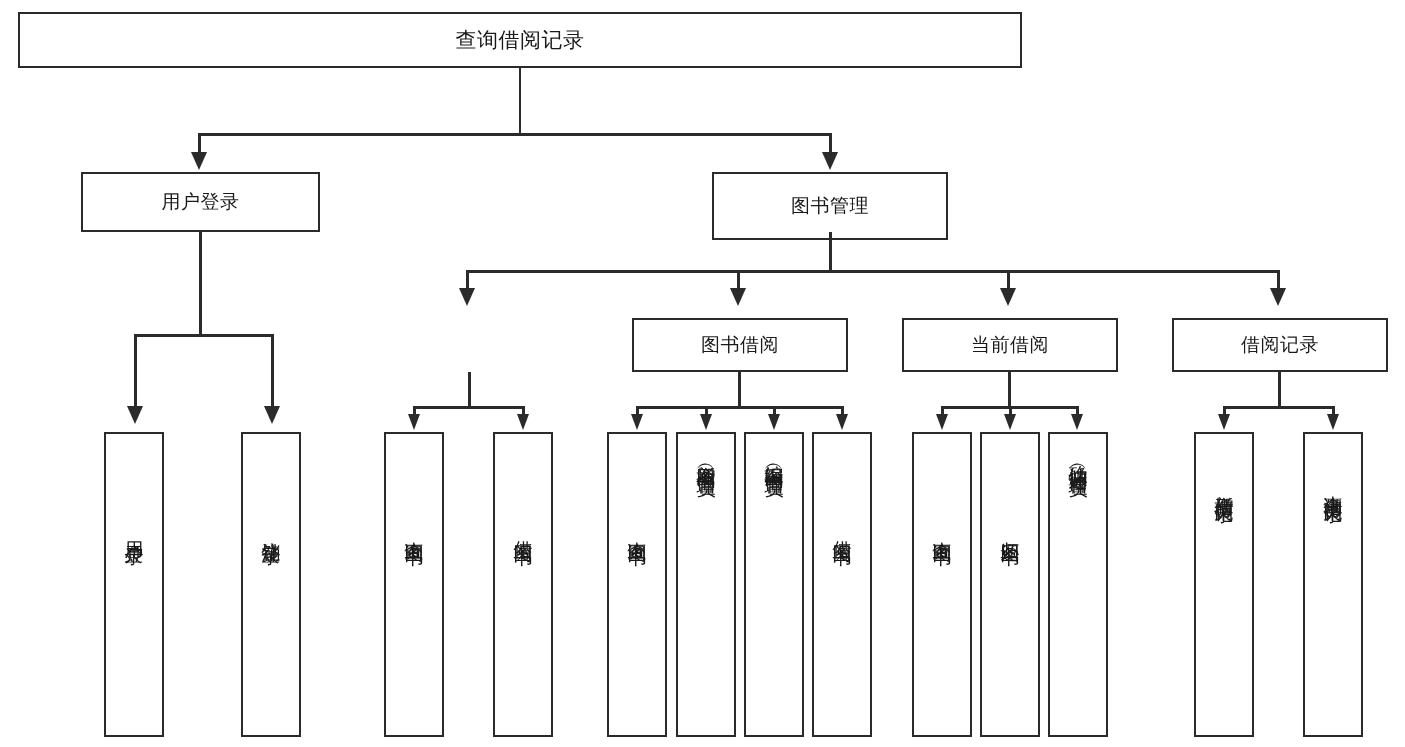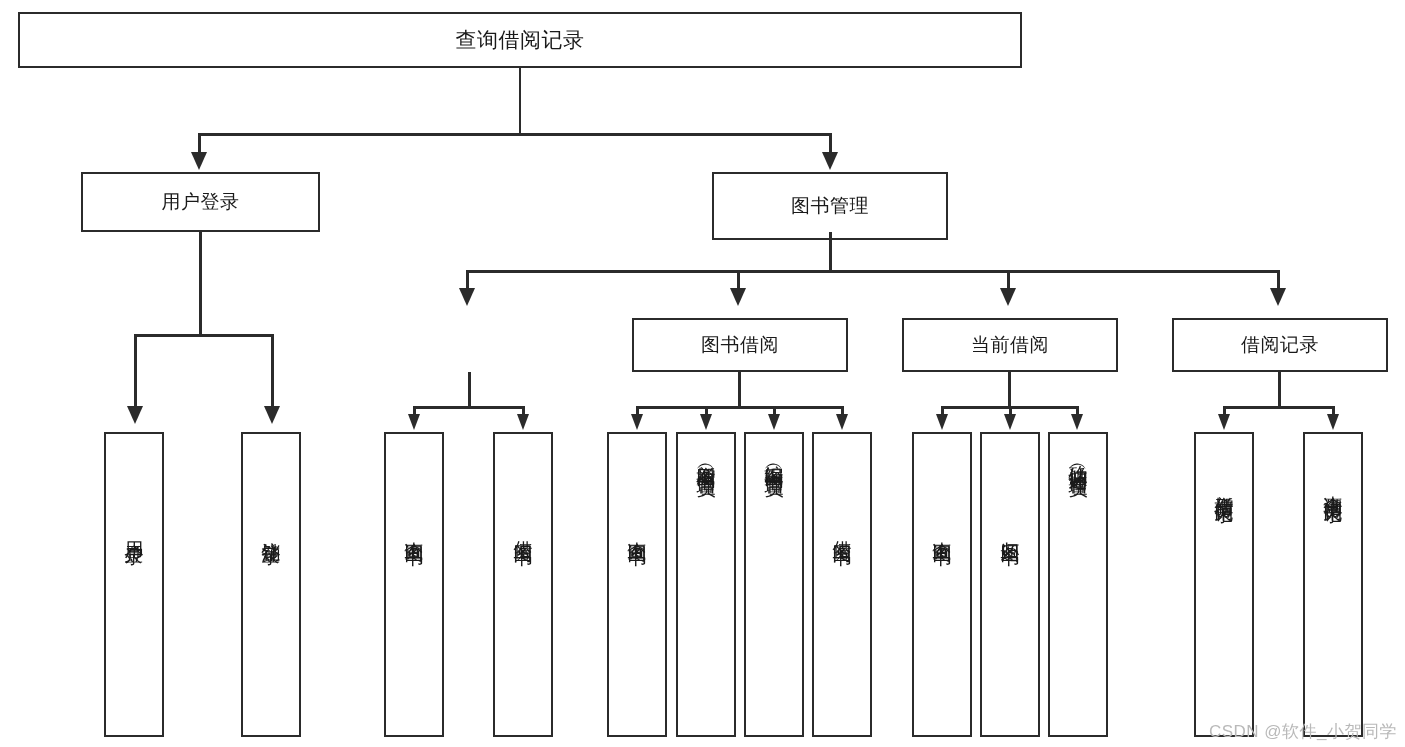--- a/index.html
+++ b/index.html
@@ -215,15 +215,14 @@
   <div class="vline" style="left:1332px; top:406px; width:3px; height:12px;"></div>
   <div class="arrow slim" style="left:1327px; top:414px;"></div>
 
   <div class="node leaf mid" style="left:1194px; top:432px; width:60px; height:305px;">
     <span class="vtext">新增借阅记录</span>
   </div>
   <div class="node leaf mid" style="left:1303px; top:432px; width:60px; height:305px;">
     <span class="vtext">查询借阅记录</span>
   </div>
 
-  <div id="watermark">CSDN @软件_小贺同学</div>
 
 </div>
 
 </body></html>

